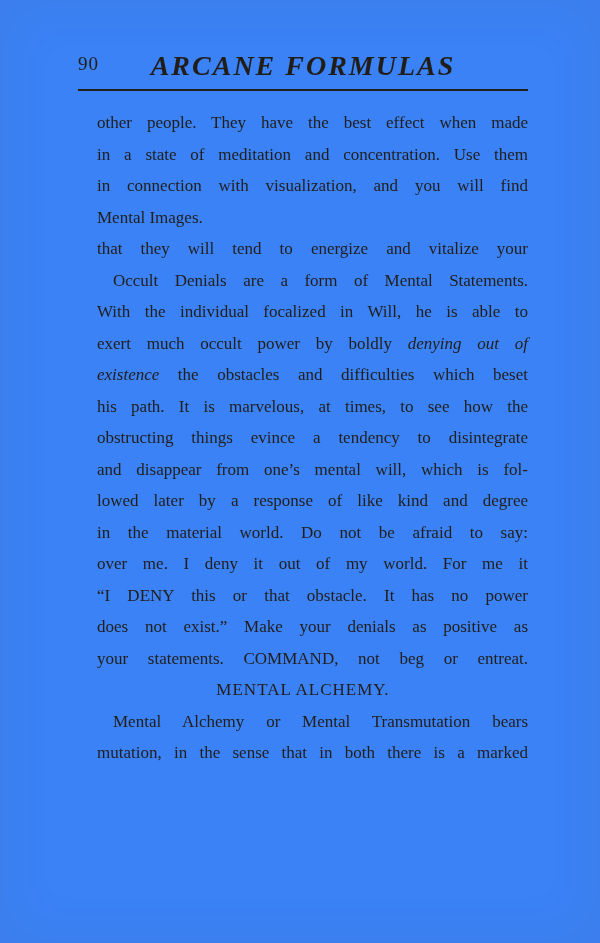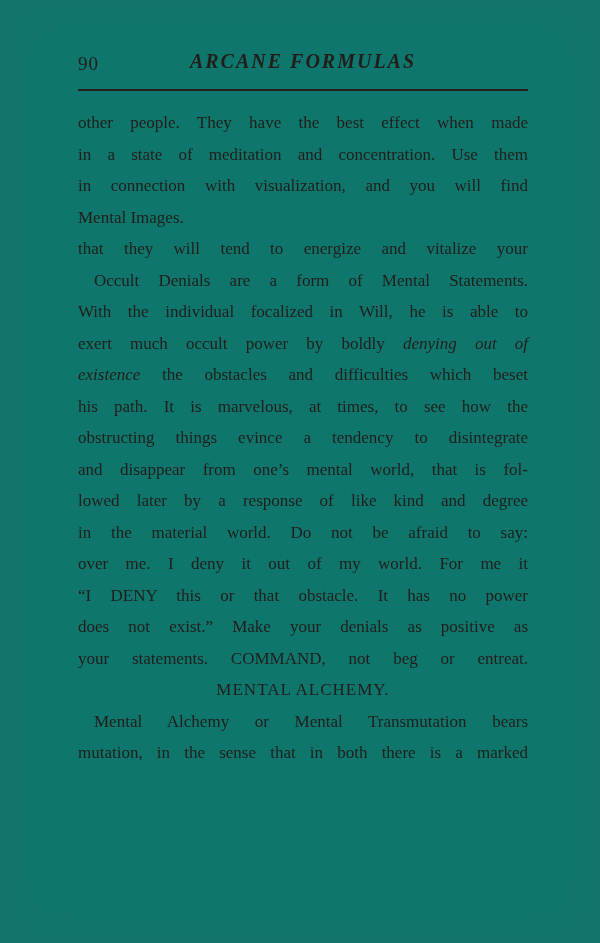--- a/index.html
+++ b/index.html
@@ -10,54 +10,54 @@
     background: #fbfaf4;
     color: #211e1a;
     font-family: "Liberation Serif", "DejaVu Serif", serif;
     overflow: hidden;
   }
   .page {
     position: relative;
     width: 600px;
     height: 943px;
     padding: 50px 72px 0 78px;
-    background: #0f766e;
+    background: #3b82f6;
     box-shadow: inset 0 0 55px rgba(90, 80, 60, 0.08);
   }
   .page-header {
     position: relative;
     height: 32px;
   }
   .page-number {
     position: absolute;
     left: 0;
     top: 3px;
     font-size: 19px;
     letter-spacing: 1px;
   }
   .running-title {
     display: block;
     text-align: center;
     font-style: italic;
     font-weight: bold;
-    font-size: 20px;
+    font-size: 28px;
     letter-spacing: 2px;
   }
   .header-rule {
     height: 2px;
     background: #23201c;
     margin-top: 7px;
   }
   .page-body {
     margin-top: 16px;
     font-size: 17px;
     line-height: 31.5px;
   }
   .paragraph { }
-  .line { text-align: left; white-space: normal; }
+  .line { text-align: left; white-space: normal; margin-left: 19px; }
   .line.justify {
     text-align: justify;
     text-align-last: justify;
   }
   .line.indent { text-indent: 16px; }
   .section-heading {
     text-align: center;
     letter-spacing: 1px;
   }
   .em {
@@ -82,21 +82,21 @@
         <div class="line"><span>Mental Images.</span></div>
         <div class="line justify"><span>that they will tend to energize and vitalize your</span></div>
       </div>
       <div class="paragraph">
         <div class="line justify indent"><span>Occult Denials are a form of Mental Statements.</span></div>
         <div class="line justify"><span>With the individual focalized in Will, he is able to</span></div>
         <div class="line justify"><span>exert much occult power by boldly </span><span class="em">denying out of</span></div>
         <div class="line justify"><span class="em">existence</span><span> the obstacles and difficulties which beset</span></div>
         <div class="line justify"><span>his path. It is marvelous, at times, to see how the</span></div>
         <div class="line justify"><span>obstructing things evince a tendency to disintegrate</span></div>
-        <div class="line justify"><span>and disappear from one’s mental world, that is fol-</span></div>
+        <div class="line justify"><span>and disappear from one’s mental will, which is fol-</span></div>
         <div class="line justify"><span>lowed later by a response of like kind and degree</span></div>
         <div class="line justify"><span>in the material world. Do not be afraid to say:</span></div>
         <div class="line justify"><span>over me. I deny it out of my world. For me it</span></div>
         <div class="line justify"><span>“I DENY this or that obstacle. It has no power</span></div>
         <div class="line justify"><span>does not exist.” Make your denials as positive as</span></div>
         <div class="line justify"><span>your statements. COMMAND, not beg or entreat.</span></div>
       </div>
       <div class="section-heading">MENTAL ALCHEMY.</div>
       <div class="paragraph">
         <div class="line justify indent"><span>Mental Alchemy or Mental Transmutation bears</span></div>

